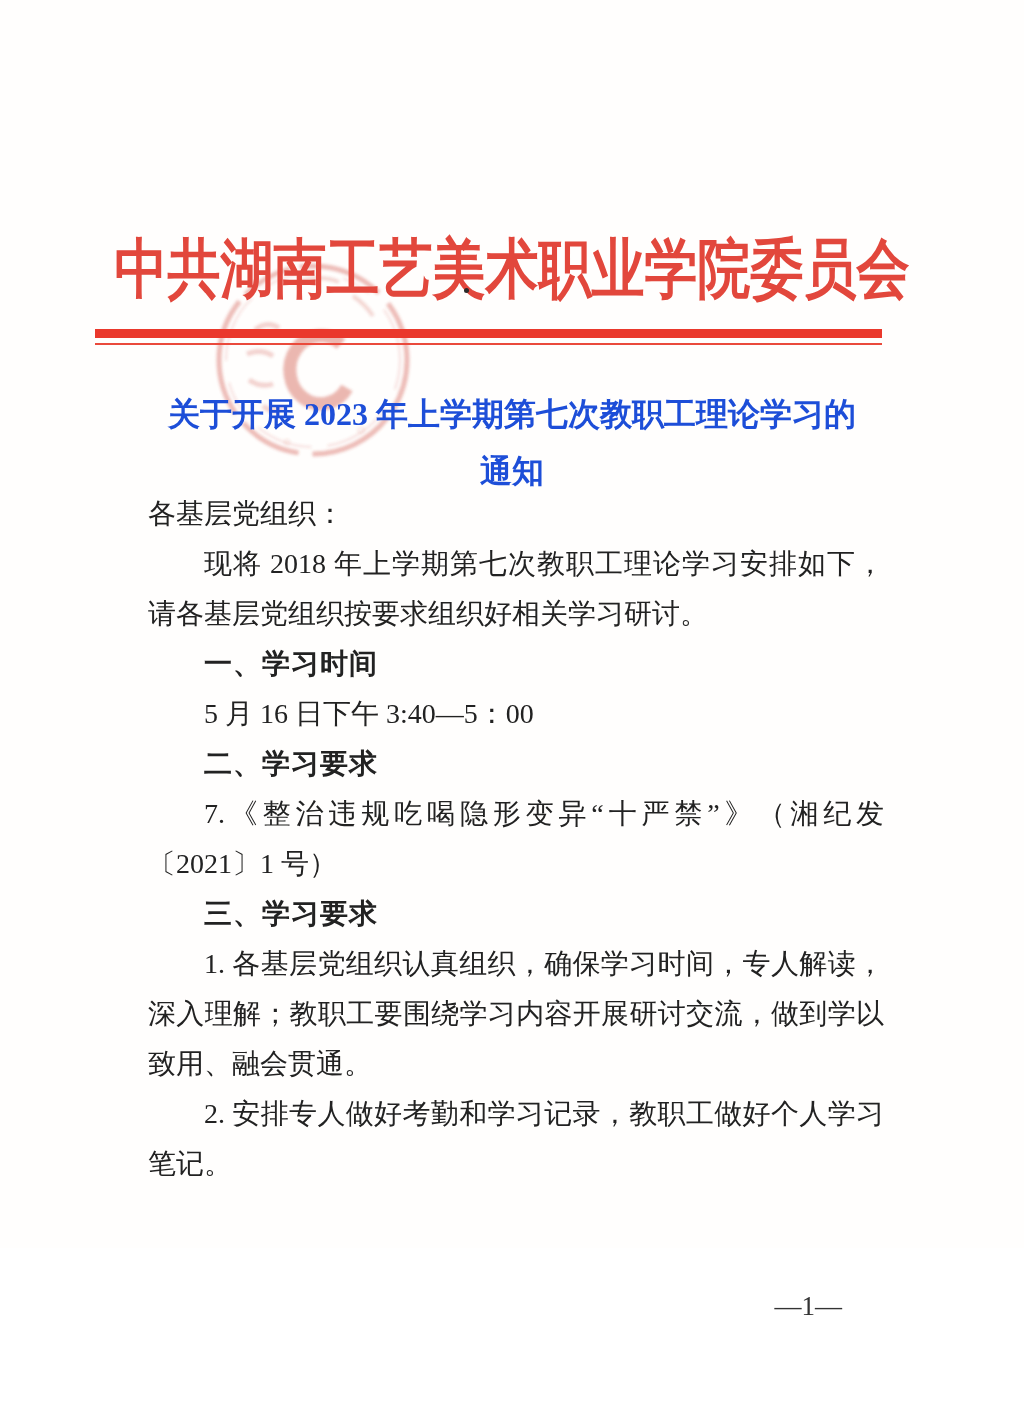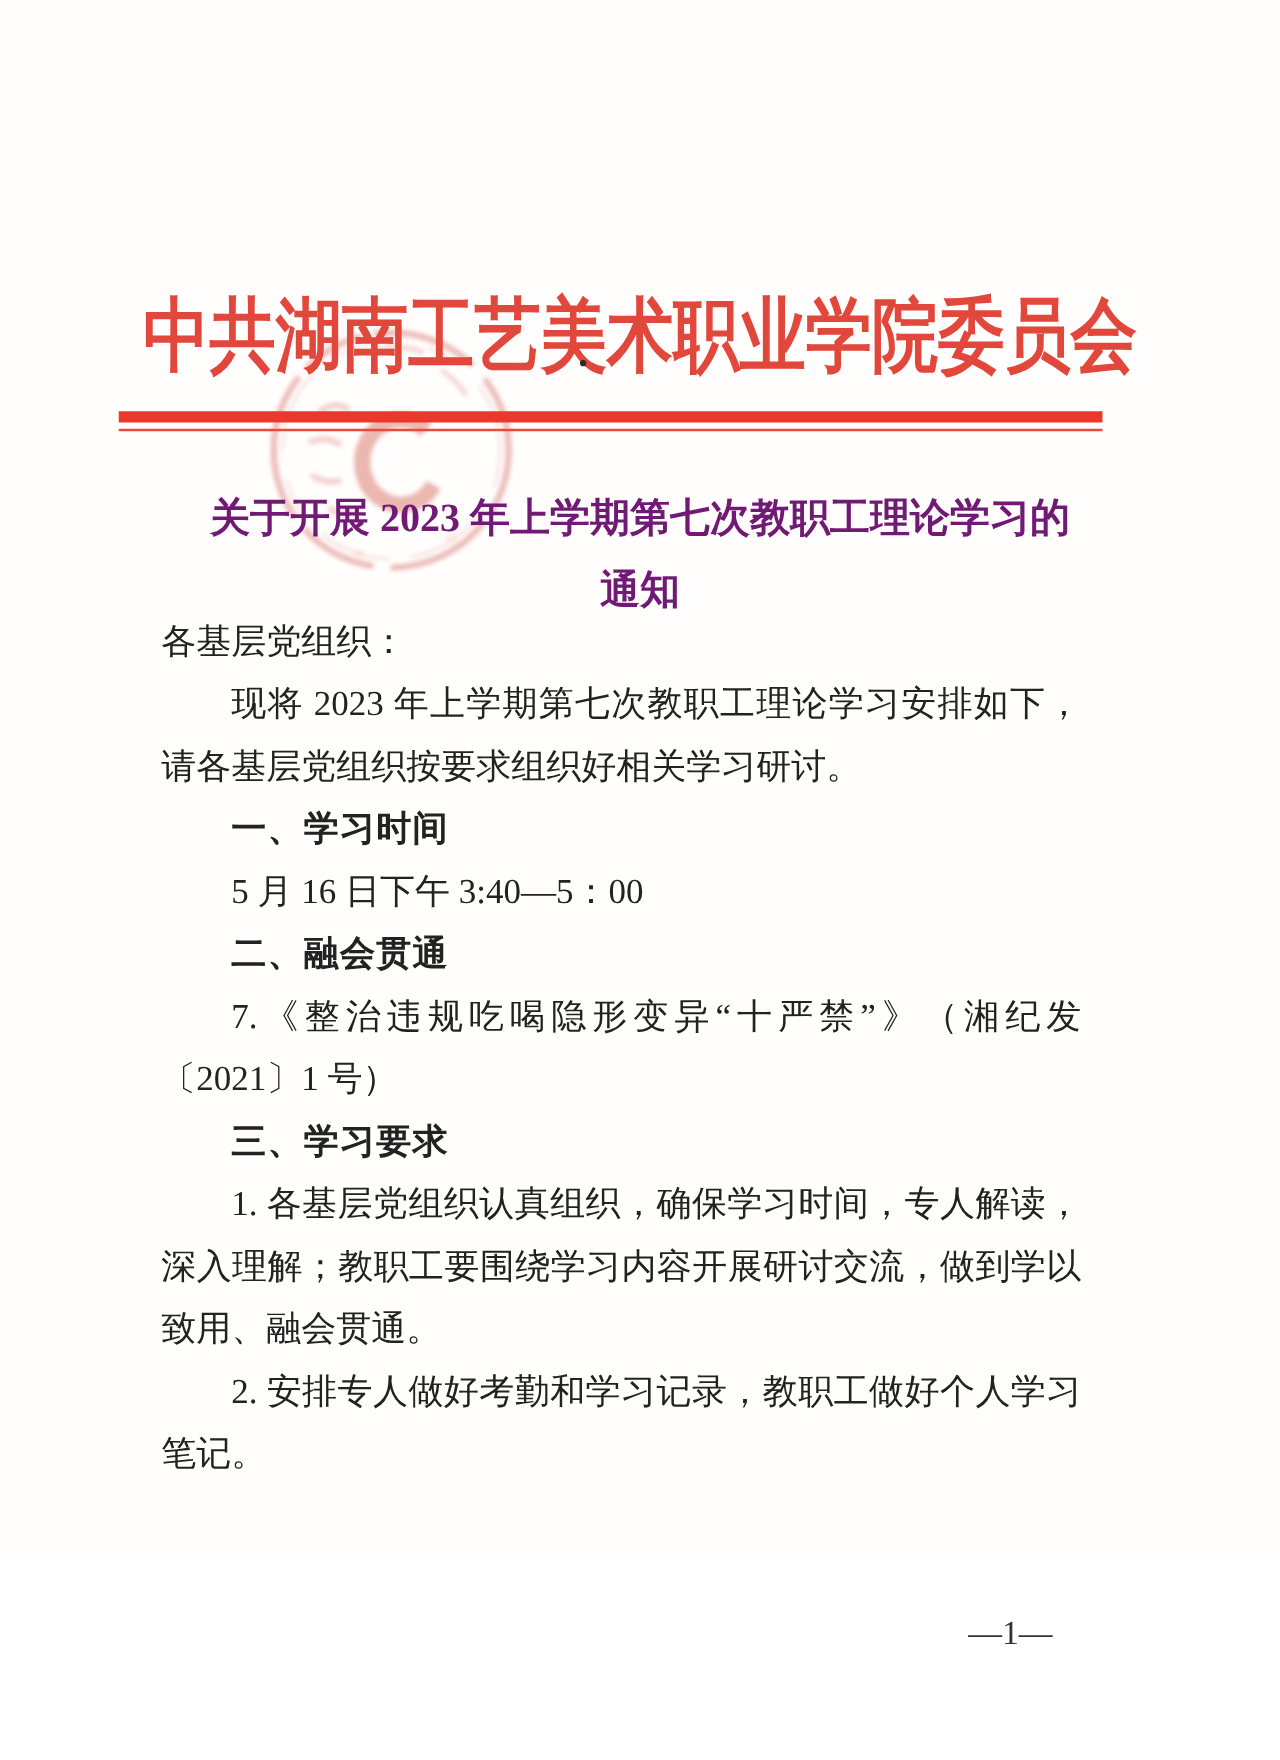--- a/index.html
+++ b/index.html
@@ -67,32 +67,32 @@
     opacity: 0.85;
     pointer-events: none;
   }
   
   .doc-title {
     position: absolute;
     top: 386px;
     left: 0;
     width: 1024px;
     text-align: center;
-    color: #701a75;
+    color: #1d4ed8;
     font-weight: bold;
     font-size: 32px;
     line-height: 57px;
     font-family: "Liberation Serif", "DejaVu Serif", serif;
     z-index: 3;
   }
   
   .body-text {
     position: absolute;
     top: 489px;
-    left: 129px;
+    left: 148px;
     width: 736px;
     color: #222;
     font-size: 28px;
     line-height: 50px;
     text-align: justify;
     font-family: "Liberation Serif", "DejaVu Serif", serif;
     z-index: 3;
   }
   .body-text p {
     margin: 0;
@@ -164,26 +164,26 @@
   </div>
 
   <div class="doc-title">
     <div>关于开展 2023 年上学期第七次教职工理论学习的</div>
     <div>通知</div>
   </div>
 
   <div class="body-text">
     <p>各基层党组织：</p>
 
-    <p class="indent">现将 2023 年上学期第七次教职工理论学习安排如下，请各基层党组织按要求组织好相关学习研讨。</p>
+    <p class="indent">现将 2018 年上学期第七次教职工理论学习安排如下，请各基层党组织按要求组织好相关学习研讨。</p>
 
     <p class="sec-heading">一、学习时间</p>
     <p class="indent">5 月 16 日下午 3:40—5：00</p>
 
-    <p class="sec-heading">二、融会贯通</p>
+    <p class="sec-heading">二、学习要求</p>
     <p class="indent">7.《整治违规吃喝隐形变异“十严禁”》（湘纪发〔2021〕1 号）</p>
 
     <p class="sec-heading">三、学习要求</p>
     <p class="indent">1. 各基层党组织认真组织，确保学习时间，专人解读，深入理解；教职工要围绕学习内容开展研讨交流，做到学以致用、融会贯通。</p>
     <p class="indent">2. 安排专人做好考勤和学习记录，教职工做好个人学习笔记。</p>
   </div>
 
   <div class="page-number">—1—</div>
 
 </div>

